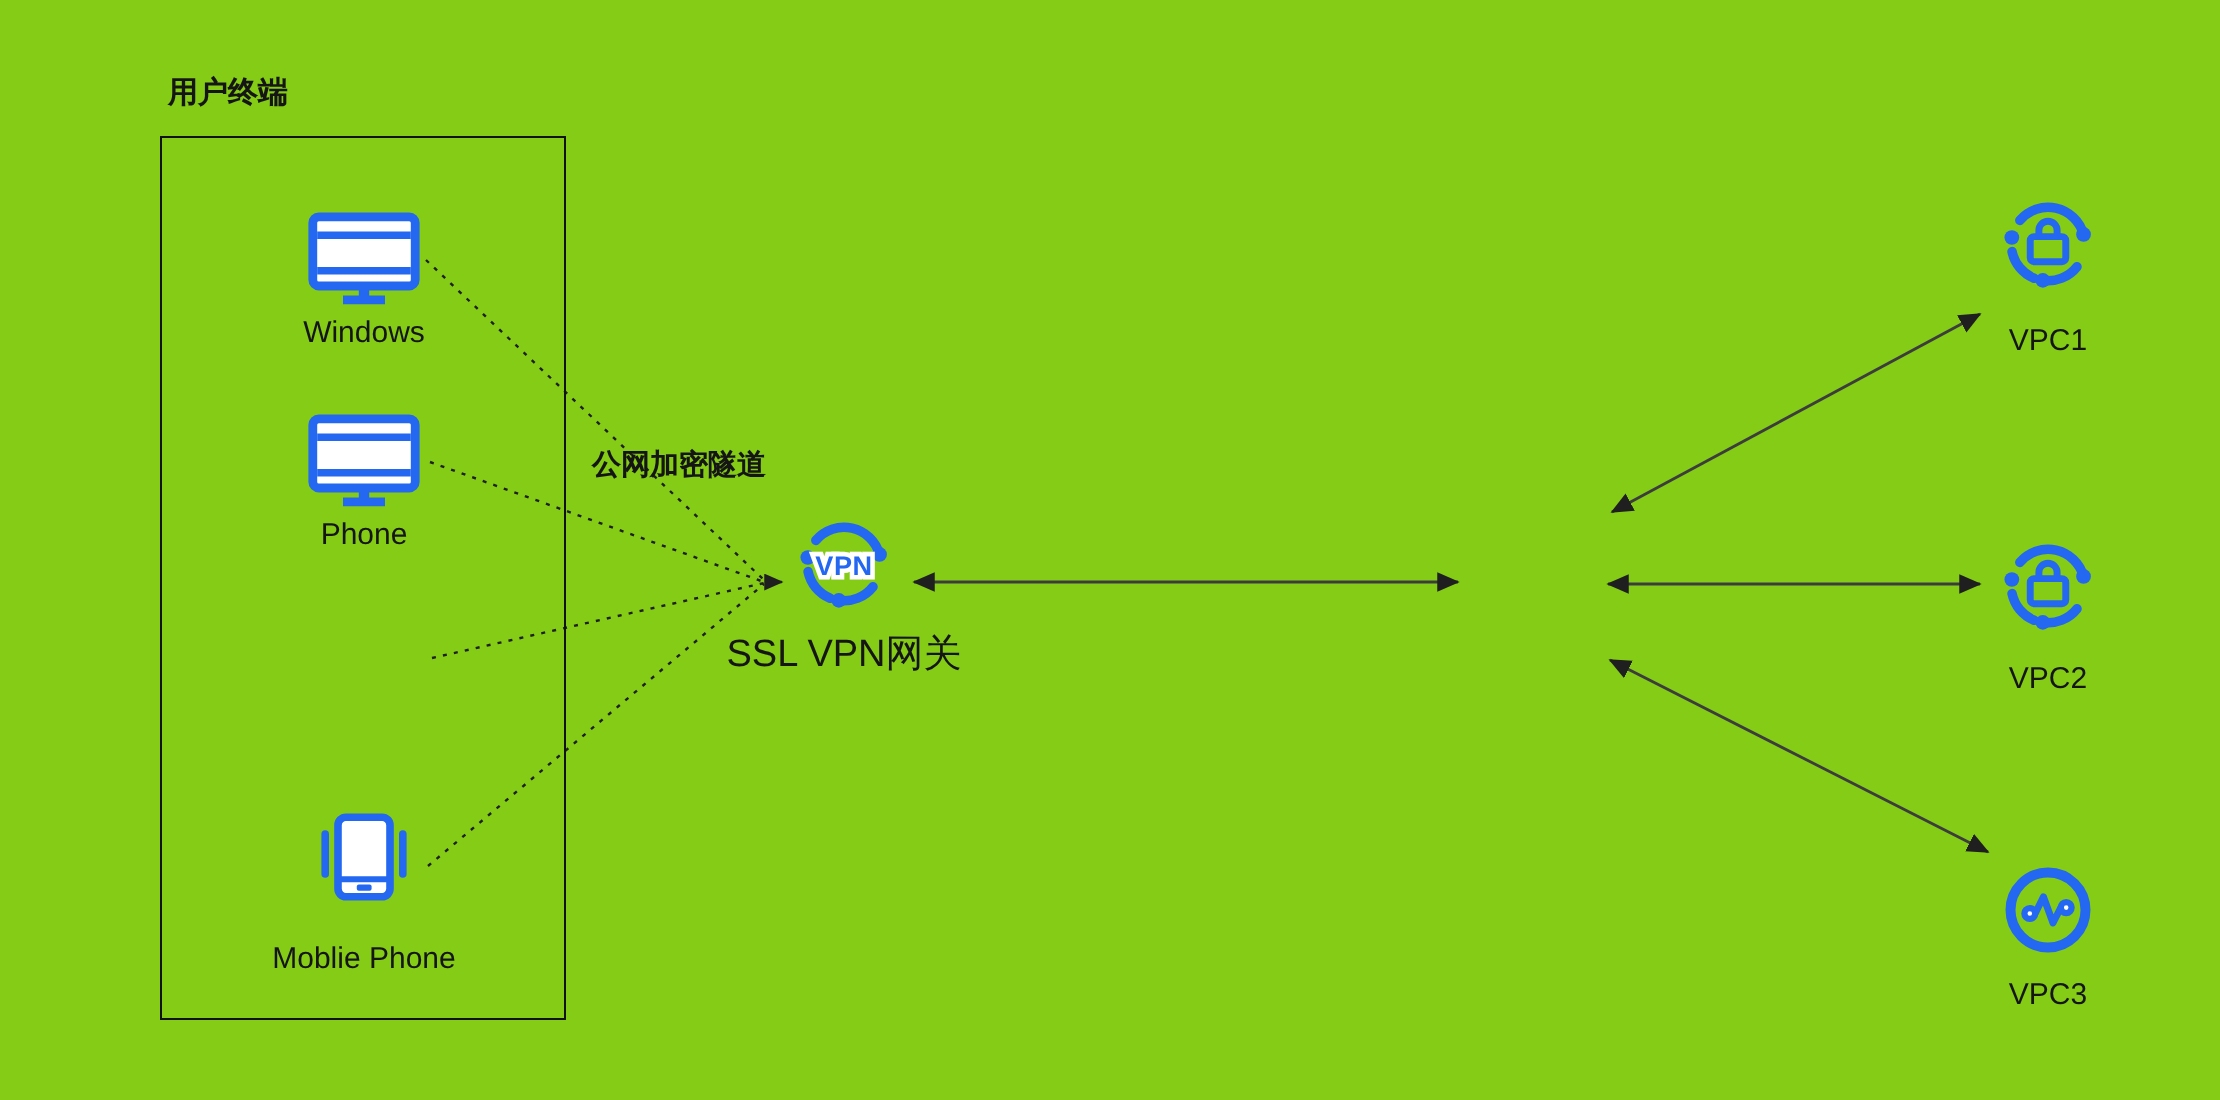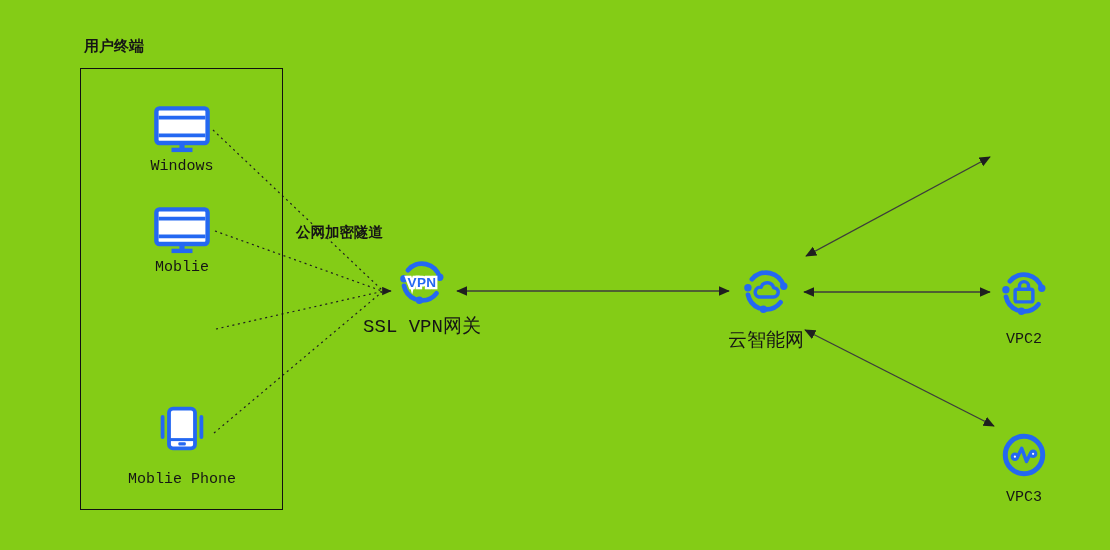--- a/index.html
+++ b/index.html
@@ -6,21 +6,21 @@
   #canvas{
     position:relative;width:1110px;height:550px;background:#84cc16;overflow:hidden;
     font-family:"Liberation Sans","DejaVu Sans",sans-serif;color:#151515;
     --icon-blue:#2468F2;--line-color:#1f1f1f;
   }
   #connectors{position:absolute;left:0;top:0;width:1110px;height:550px;pointer-events:none;}
   .dashed{stroke:var(--line-color);stroke-width:1.2;stroke-dasharray:2 3.6;fill:none;}
   .solid{stroke:#3c3c3c;stroke-width:1.4;fill:none;}
   .stub{stroke:var(--line-color);stroke-width:1.2;fill:none;}
   .node{position:absolute;width:120px;display:flex;flex-direction:column;align-items:center;}
-  .node .lbl{font-size:15px;line-height:17px;white-space:nowrap;text-align:center;font-family:Liberation Mono, monospace;}
+  .node .lbl{font-size:15px;line-height:17px;white-space:nowrap;text-align:center;}
   .lbl.cn{font-size:19px;}
   .icon{display:block;}
   .bstroke{stroke:var(--icon-blue);fill:none;stroke-width:4.4;stroke-linecap:round;}
   .bstroke.thin{stroke-width:3.2;stroke-linejoin:round;}
   .bdot{fill:var(--icon-blue);stroke:none;}
   .bfill{fill:var(--icon-blue);stroke:none;}
   .group-box{position:absolute;left:80px;top:68px;width:201px;height:440px;border:1.4px solid #111;background:transparent;}
   .group-title{position:absolute;left:84px;top:37px;font-size:15px;font-weight:bold;white-space:nowrap;}
   .float-label{position:absolute;left:296px;top:223px;font-size:14.5px;white-space:nowrap;font-weight:bold;}
   .vpn-text{font-family:"Liberation Sans","DejaVu Sans",sans-serif;font-size:12.5px;font-weight:800;
@@ -74,21 +74,21 @@
     <svg class="icon" width="56" height="48" viewBox="0 0 56 48">
         <use href="#monitor"></use>
       </svg>
     <div class="lbl" style="margin-top:5px">Windows</div>
   </div>
 
   <div class="node" style="left:122px;top:206px">
     <svg class="icon" width="56" height="48" viewBox="0 0 56 48">
         <use href="#monitor"></use>
       </svg>
-    <div class="lbl" style="margin-top:5px">Moblie</div>
+    <div class="lbl" style="margin-top:5px">Phone</div>
   </div>
 
 
   <div class="node" style="left:122px;top:406px">
     <svg class="icon" width="56" height="48" viewBox="0 0 56 48">
       <rect x="15" y="2.6" width="26" height="39.8" rx="4" fill="#fff" stroke="var(--icon-blue)" stroke-width="3.8"></rect>
       <line x1="15" y1="33.6" x2="41" y2="33.6" stroke="var(--icon-blue)" stroke-width="3"></line>
       <rect class="bfill" x="24.4" y="36.3" width="7.4" height="3.1" rx="1"></rect>
       <line x1="8.6" y1="11" x2="8.6" y2="31" stroke="var(--icon-blue)" stroke-width="3.8" stroke-linecap="round"></line>
       <line x1="47.4" y1="11" x2="47.4" y2="31" stroke="var(--icon-blue)" stroke-width="3.8" stroke-linecap="round"></line>
@@ -99,28 +99,29 @@
   <div class="float-label">公网加密隧道</div>
 
   <div class="node" style="left:362px;top:256px">
     <svg class="icon" width="52" height="52" viewBox="0 0 48 48">
       <use href="#ring"></use>
       <text class="vpn-text" x="24" y="29">VPN</text>
     </svg>
     <div class="lbl cn" style="margin-top:11px">SSL VPN网关</div>
   </div>
 
-  <div class="node" style="left:706px;top:265px">
+
+  <div class="node" style="left:964px;top:96px">
     <svg class="icon" width="52" height="52" viewBox="0 0 48 48">
       <use href="#ring"></use>
-      <path class="bstroke thin" d="M17 29.5 L31 29.5 a4.3 4.3 0 0 0 0 -8.6 a6 6 0 0 0 -11.5 -0.4 a4.7 4.7 0 0 0 -2.5 9 z"></path>
+      <rect x="15.8" y="20.6" width="16.4" height="11.6" rx="1.8" fill="none" stroke="var(--icon-blue)" stroke-width="3.2"></rect>
+      <path class="bstroke thin" d="M19.8 20.6 v-2.9 a4.2 4.2 0 0 1 8.4 0 v2.9"></path>
     </svg>
-    <div class="lbl cn" style="margin-top:16px">云智能网</div>
+    <div class="lbl" style="margin-top:14px">VPC1</div>
   </div>
-
 
   <div class="node" style="left:964px;top:267px">
     <svg class="icon" width="52" height="52" viewBox="0 0 48 48">
       <use href="#ring"></use>
       <rect x="15.8" y="20.6" width="16.4" height="11.6" rx="1.8" fill="none" stroke="var(--icon-blue)" stroke-width="3.2"></rect>
       <path class="bstroke thin" d="M19.8 20.6 v-2.9 a4.2 4.2 0 0 1 8.4 0 v2.9"></path>
     </svg>
     <div class="lbl" style="margin-top:12px">VPC2</div>
   </div>
 

